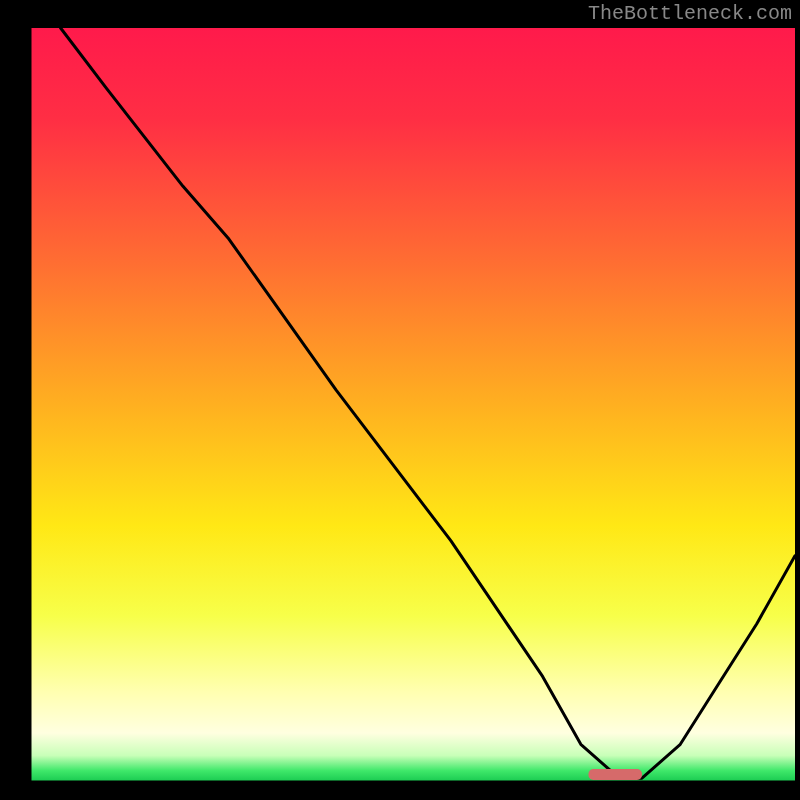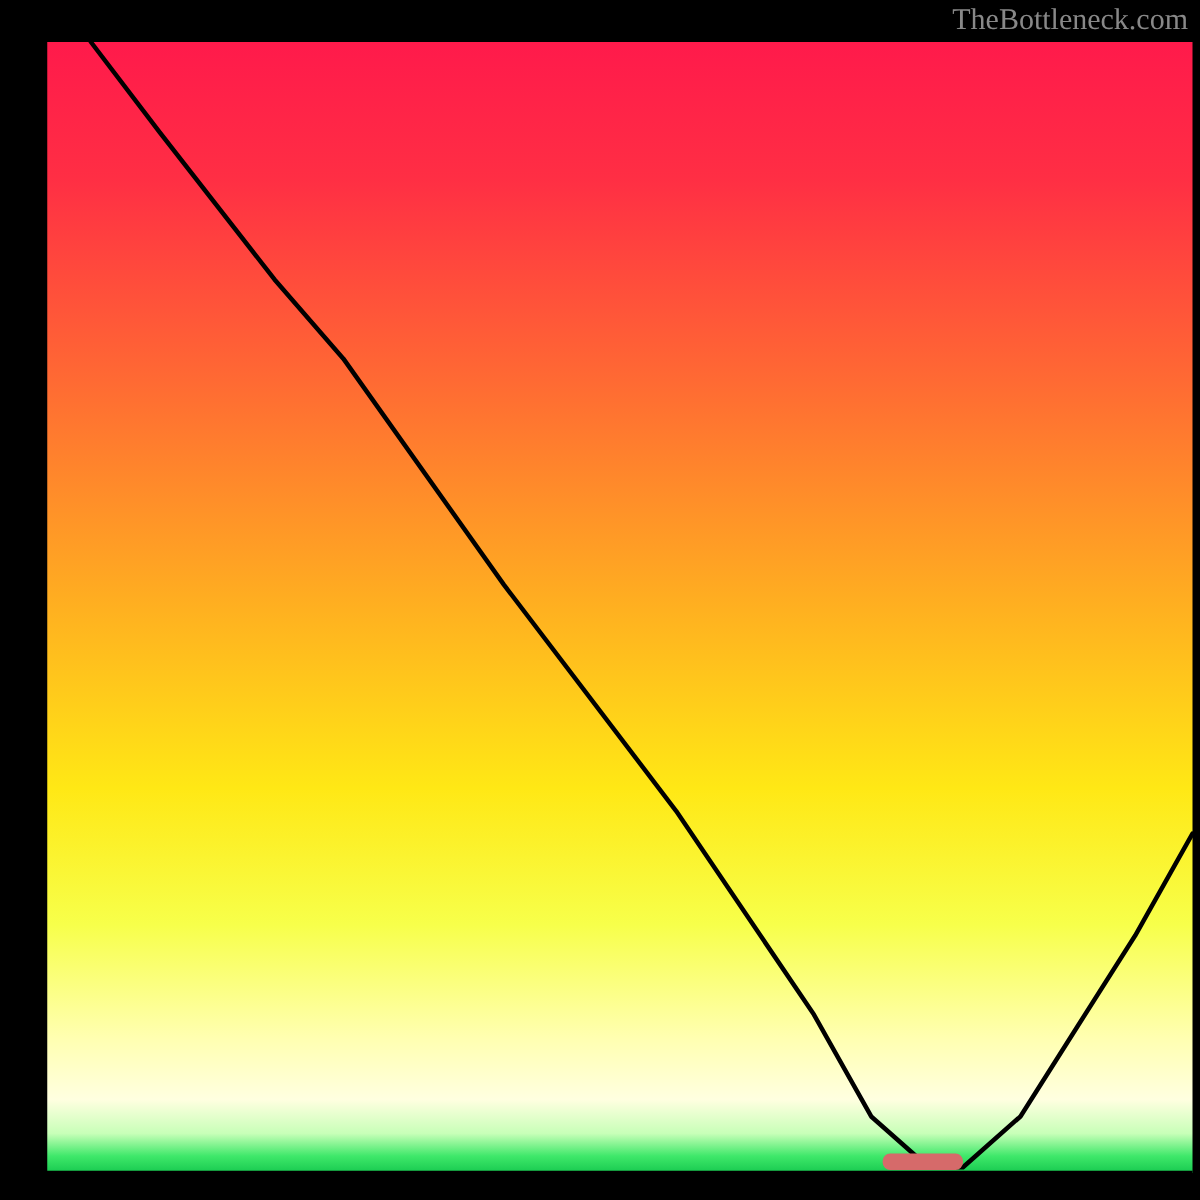--- a/index.html
+++ b/index.html
@@ -13,21 +13,21 @@
   .container {
     position: relative;
     width: 800px;
     height: 800px;
   }
   .watermark {
     position: absolute;
     top: 2px;
     right: 8px;
     color: #888;
-    font-family: Liberation Serif, serif;
+    font-family: Liberation Mono, monospace;
     font-size: 20px;
     z-index: 20;
     user-select: none;
   }
   svg.plot {
     position: absolute;
     top: 0;
     left: 0;
     width: 800px;
     height: 800px;

